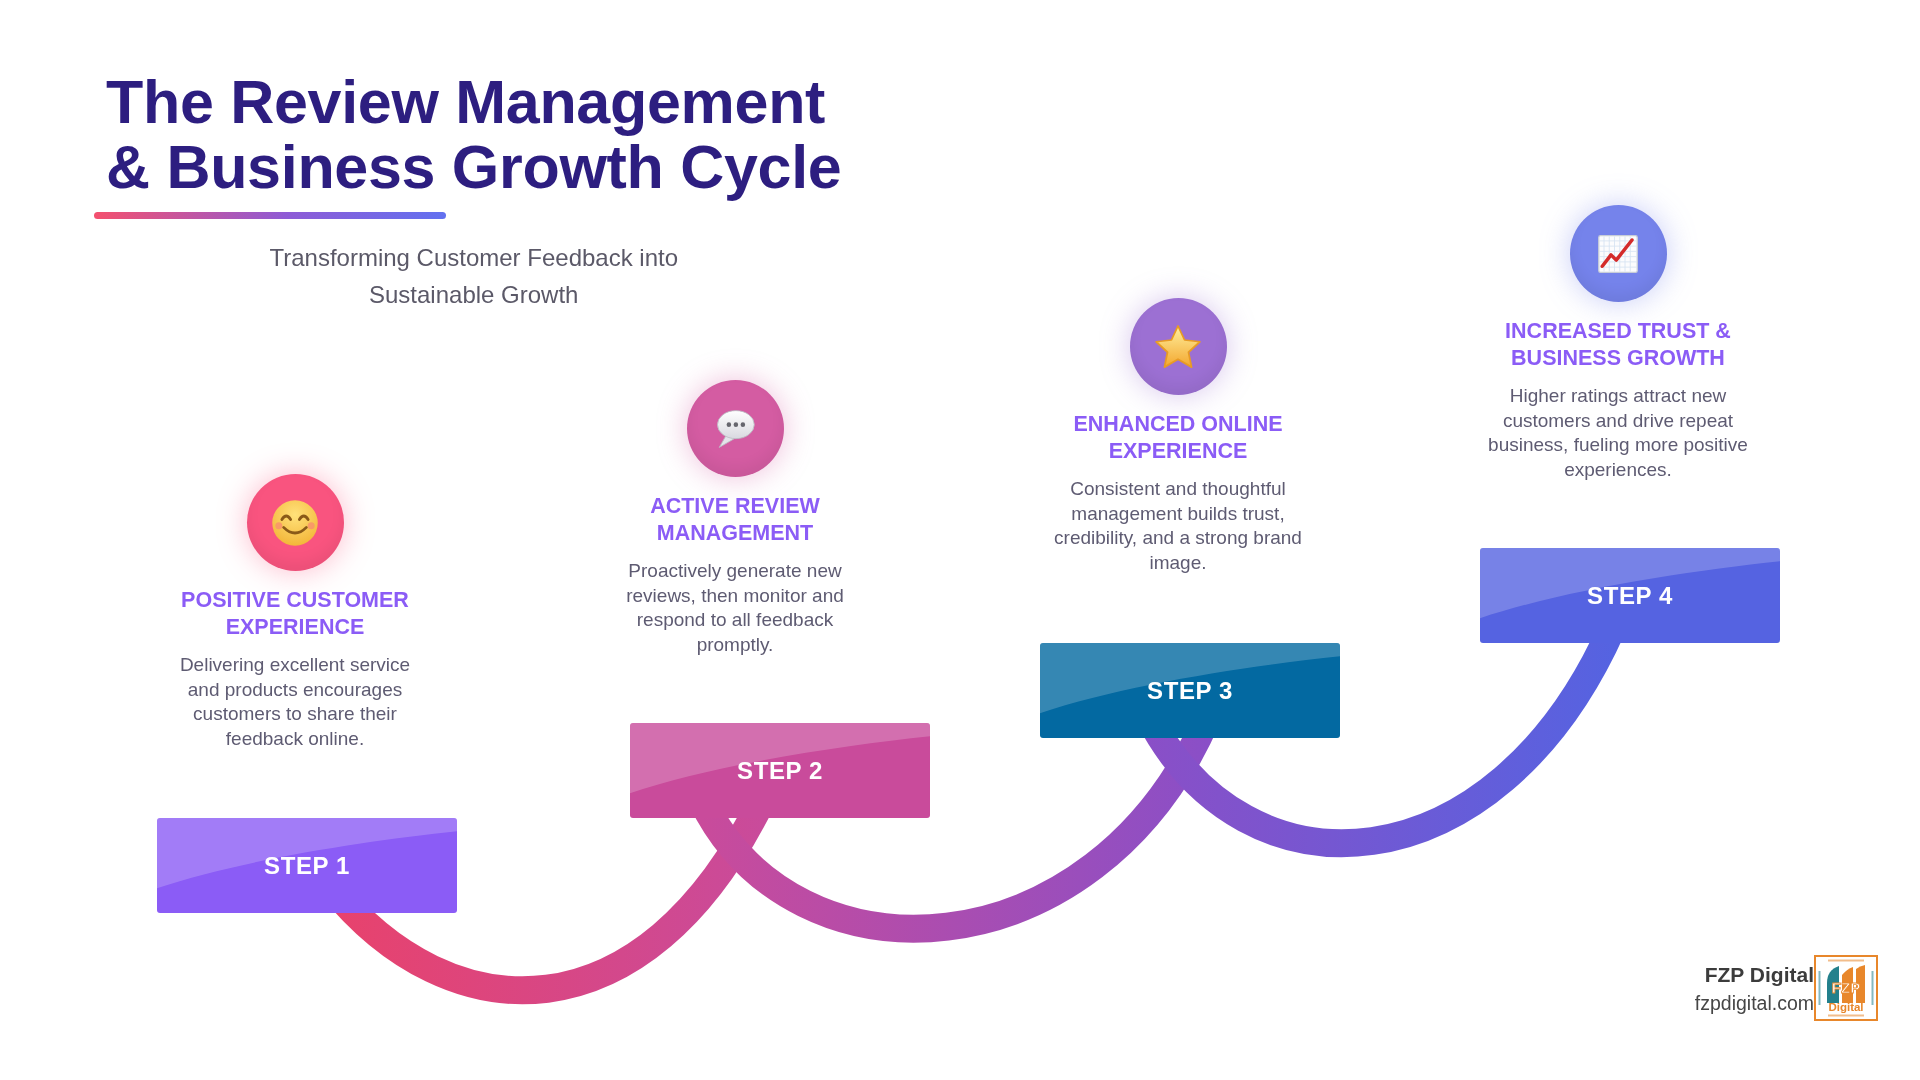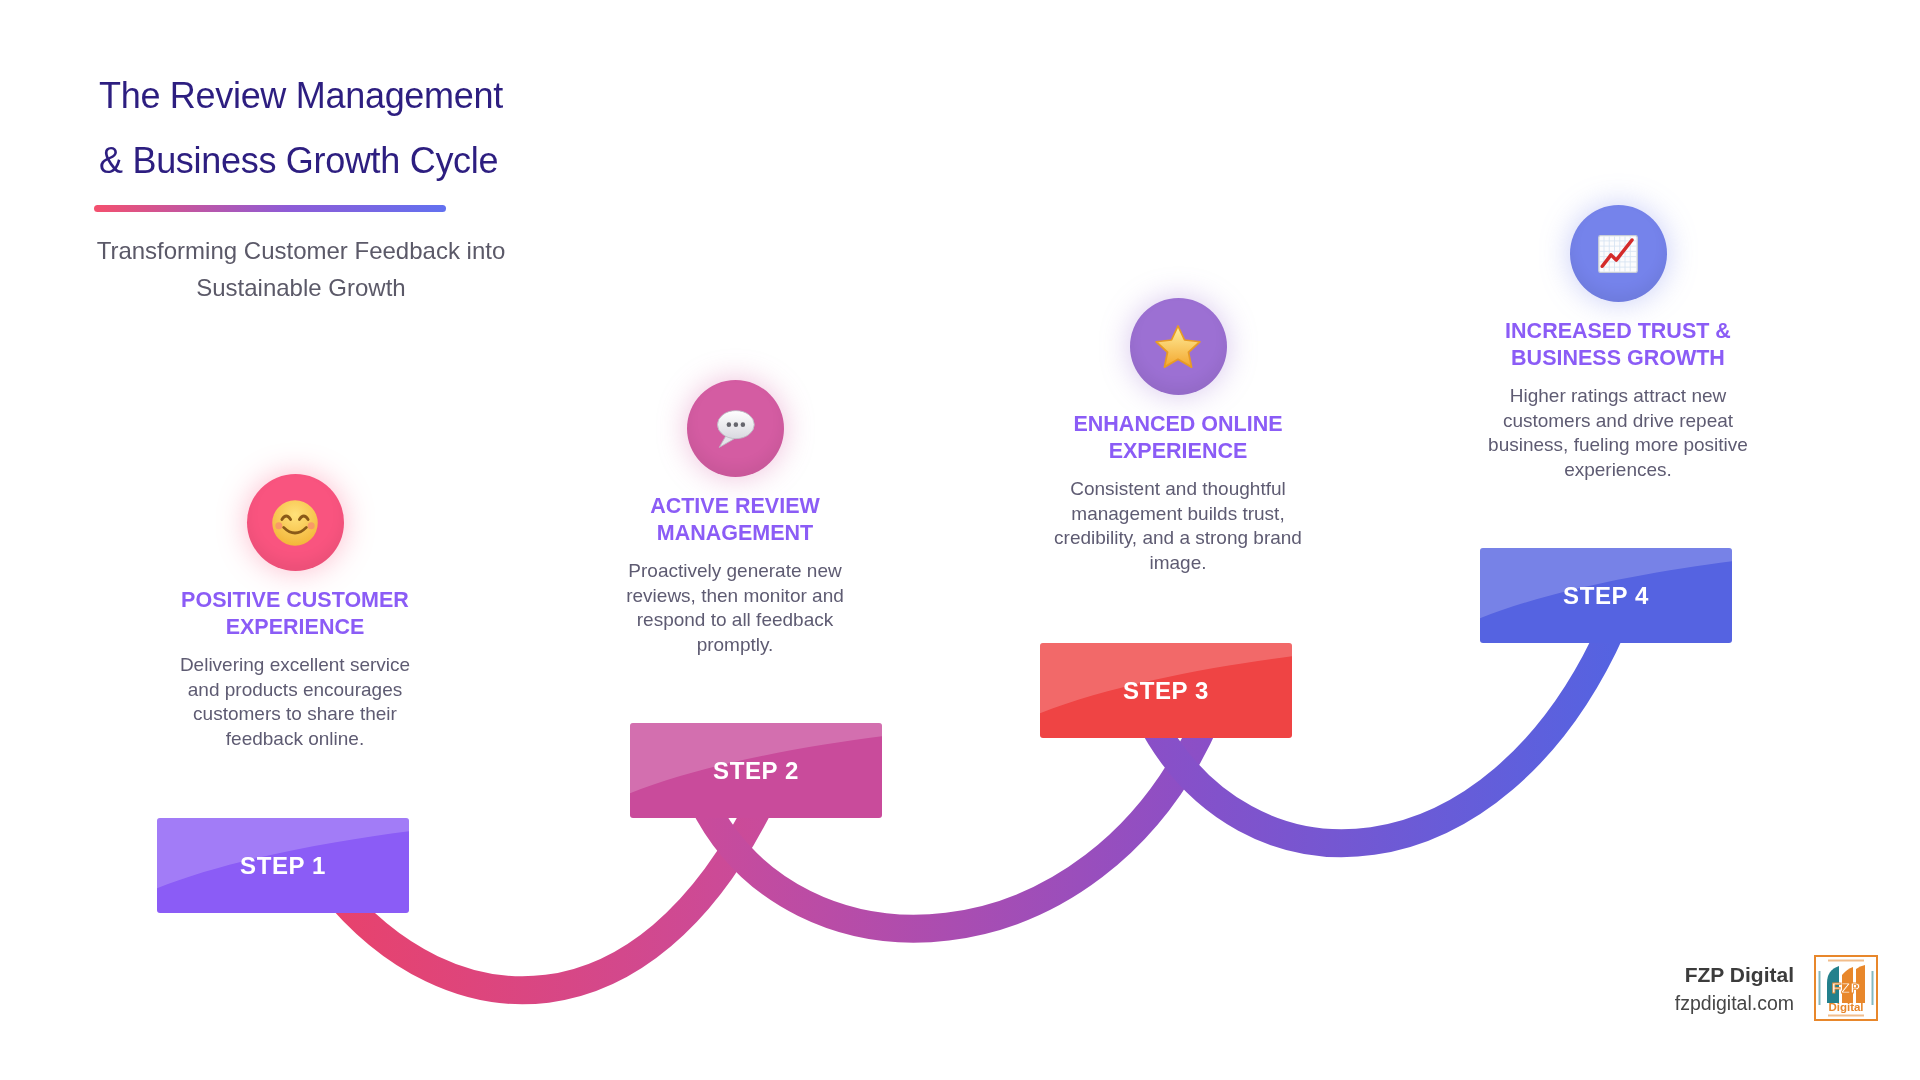--- a/index.html
+++ b/index.html
@@ -1,21 +1,21 @@
 <!DOCTYPE html>
 <html><head>
 <meta charset="utf-8">
 <style>
   html,body{margin:0;padding:0;background:#ffffff;}
   .canvas{position:relative;width:1920px;height:1080px;background:#ffffff;overflow:hidden;
           font-family:"Liberation Sans",sans-serif;}
 
   
   .header{position:absolute;left:94px;top:58px;}
-  .title{margin:5px;font-size:36px;line-height:65px;font-weight:400;letter-spacing:-0.3px;}
+  .title{margin:12px;font-size:61px;line-height:65px;font-weight:700;letter-spacing:-0.3px;}
   .title span{display:block;}
   .underline{margin-top:12px;width:352px;height:7px;border-radius:4px;
              background:linear-gradient(90deg,#F4506E 0%,#8E5BD6 55%,#6271F0 100%);}
   .subtitle{margin:20px 0 0;font-size:24px;line-height:37px;}
   .subtitle span{display:block;}
 
   
   .connectors{position:absolute;left:0;top:0;}
 
   
@@ -29,29 +29,29 @@
   .badge2{box-shadow:0 0 30px rgba(212,92,162,.40), inset 0 -8px 14px rgba(0,0,0,.06);}
   .badge3{box-shadow:0 0 30px rgba(156,112,211,.40), inset 0 -8px 14px rgba(0,0,0,.06);}
   .badge4{box-shadow:0 0 30px rgba(117,131,235,.40), inset 0 -8px 14px rgba(0,0,0,.06);}
   .step-heading{margin:16px auto 0;max-width:242px;font-size:21.5px;line-height:27px;
                 font-weight:700;color:#8b5cf6;}
   .step-desc{margin:12px auto 0;font-size:19px;line-height:24.5px;color:#5E5B72;}
   .desc1{max-width:256px;} .desc2{max-width:262px;}
   .desc3{max-width:290px;} .desc4{max-width:262px;}
 
   
-  .step-box{position:absolute;width:252px;height:95px;border-radius:3px;overflow:hidden;
+  .step-box{position:absolute;width:300px;height:95px;border-radius:3px;overflow:hidden;
             display:flex;align-items:center;justify-content:center;}
   .box1{left:157px;top:818px;} .box2{left:598px;top:723px;margin-left:32px;}
   .box3{left:1040px;top:643px;} .box4{left:1480px;top:548px;}
   .gloss{position:absolute;left:0;top:0;width:100%;height:100%;}
   .step-label{position:relative;color:#ffffff;font-size:24px;font-weight:700;letter-spacing:.6px;}
 
   
-  .footer{position:absolute;right:42px;top:955px;display:flex;align-items:center;gap:20px;}
+  .footer{position:absolute;right:42px;top:955px;display:flex;align-items:center;}
   .brand-text{text-align:right;}
   .brand-name{font-size:21px;line-height:30px;font-weight:700;color:#3C3C3C;}
   .brand-site{font-size:19.5px;line-height:27px;color:#464646;}
   .logo svg{display:block;}
 </style>
 </head>
 <body>
 
 <div class="canvas">
 
@@ -174,21 +174,21 @@
       <path d="M0 0 H100 V14 C70 24 28 44 0 74 Z" fill="#FFFFFF" opacity="0.20"></path>
     </svg>
     <span class="step-label">STEP 1</span>
   </div>
   <div class="step-box box2" style="background-color: rgb(201, 75, 155);">
     <svg class="gloss" viewBox="0 0 100 100" preserveAspectRatio="none">
       <path d="M0 0 H100 V14 C70 24 28 44 0 74 Z" fill="#FFFFFF" opacity="0.20"></path>
     </svg>
     <span class="step-label">STEP 2</span>
   </div>
-  <div class="step-box box3" style="background-color: #ef4444;">
+  <div class="step-box box3" style="background-color: #0369a1;">
     <svg class="gloss" viewBox="0 0 100 100" preserveAspectRatio="none">
       <path d="M0 0 H100 V14 C70 24 28 44 0 74 Z" fill="#FFFFFF" opacity="0.20"></path>
     </svg>
     <span class="step-label">STEP 3</span>
   </div>
   <div class="step-box box4" style="background-color: rgb(85, 99, 225);">
     <svg class="gloss" viewBox="0 0 100 100" preserveAspectRatio="none">
       <path d="M0 0 H100 V14 C70 24 28 44 0 74 Z" fill="#FFFFFF" opacity="0.20"></path>
     </svg>
     <span class="step-label">STEP 4</span>

